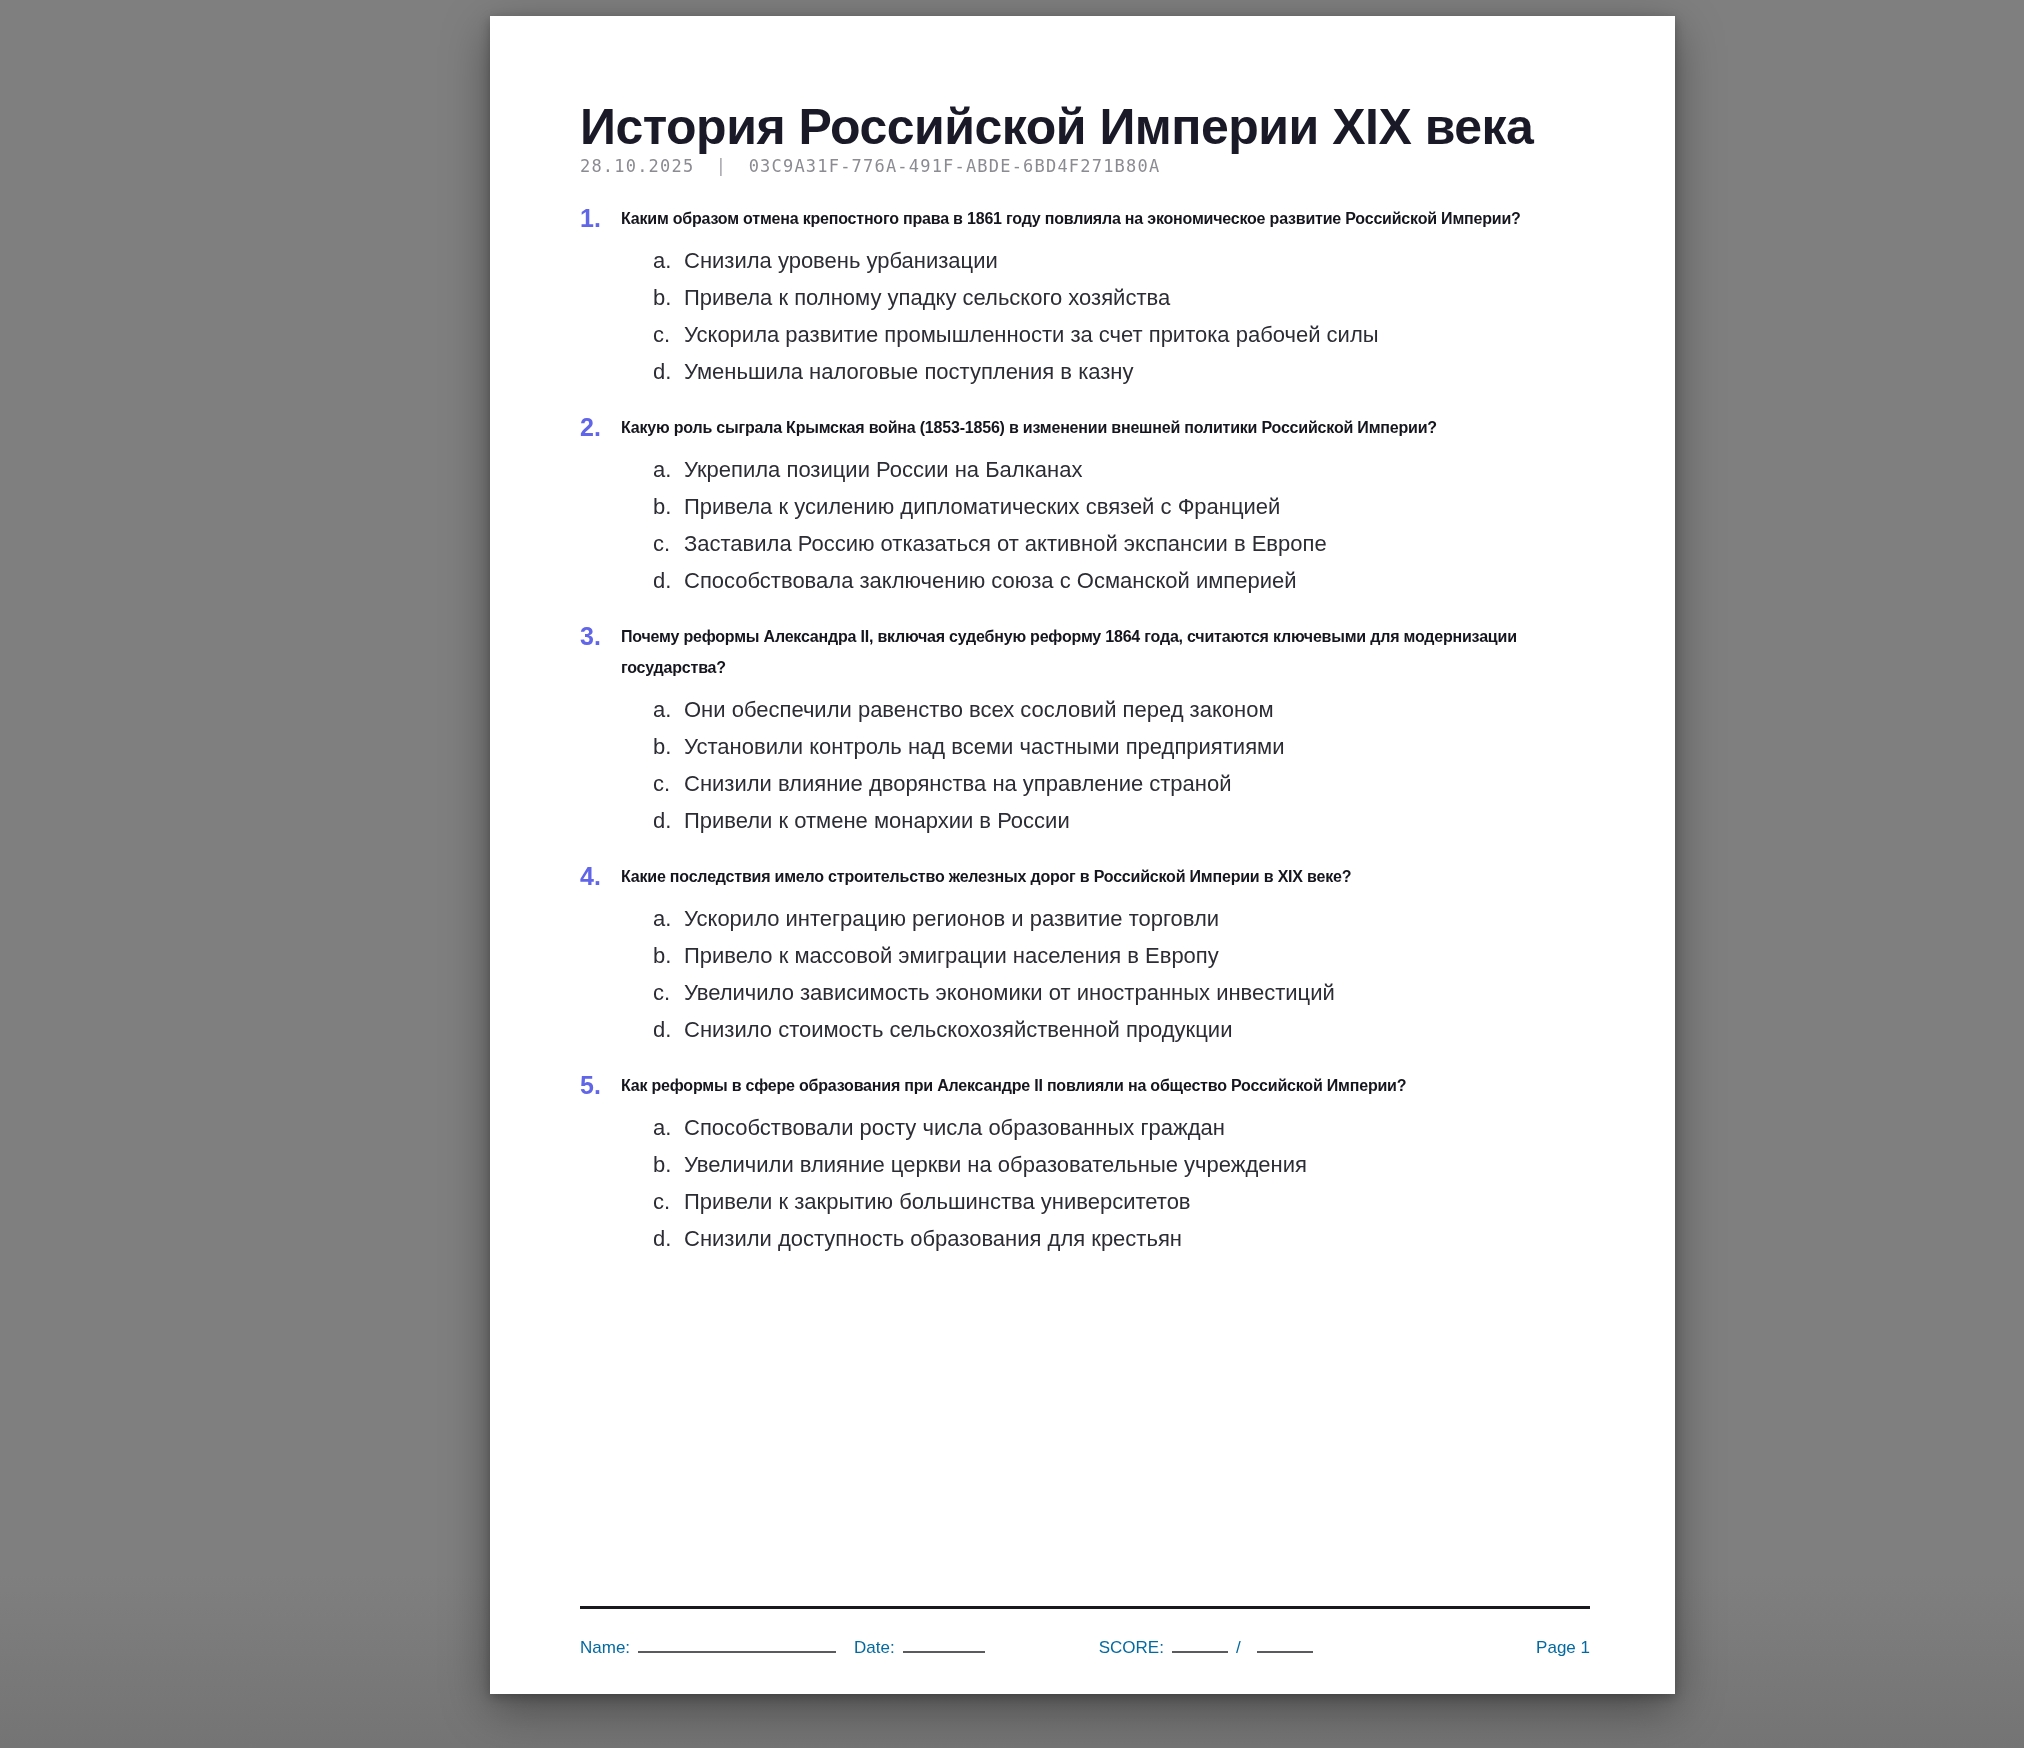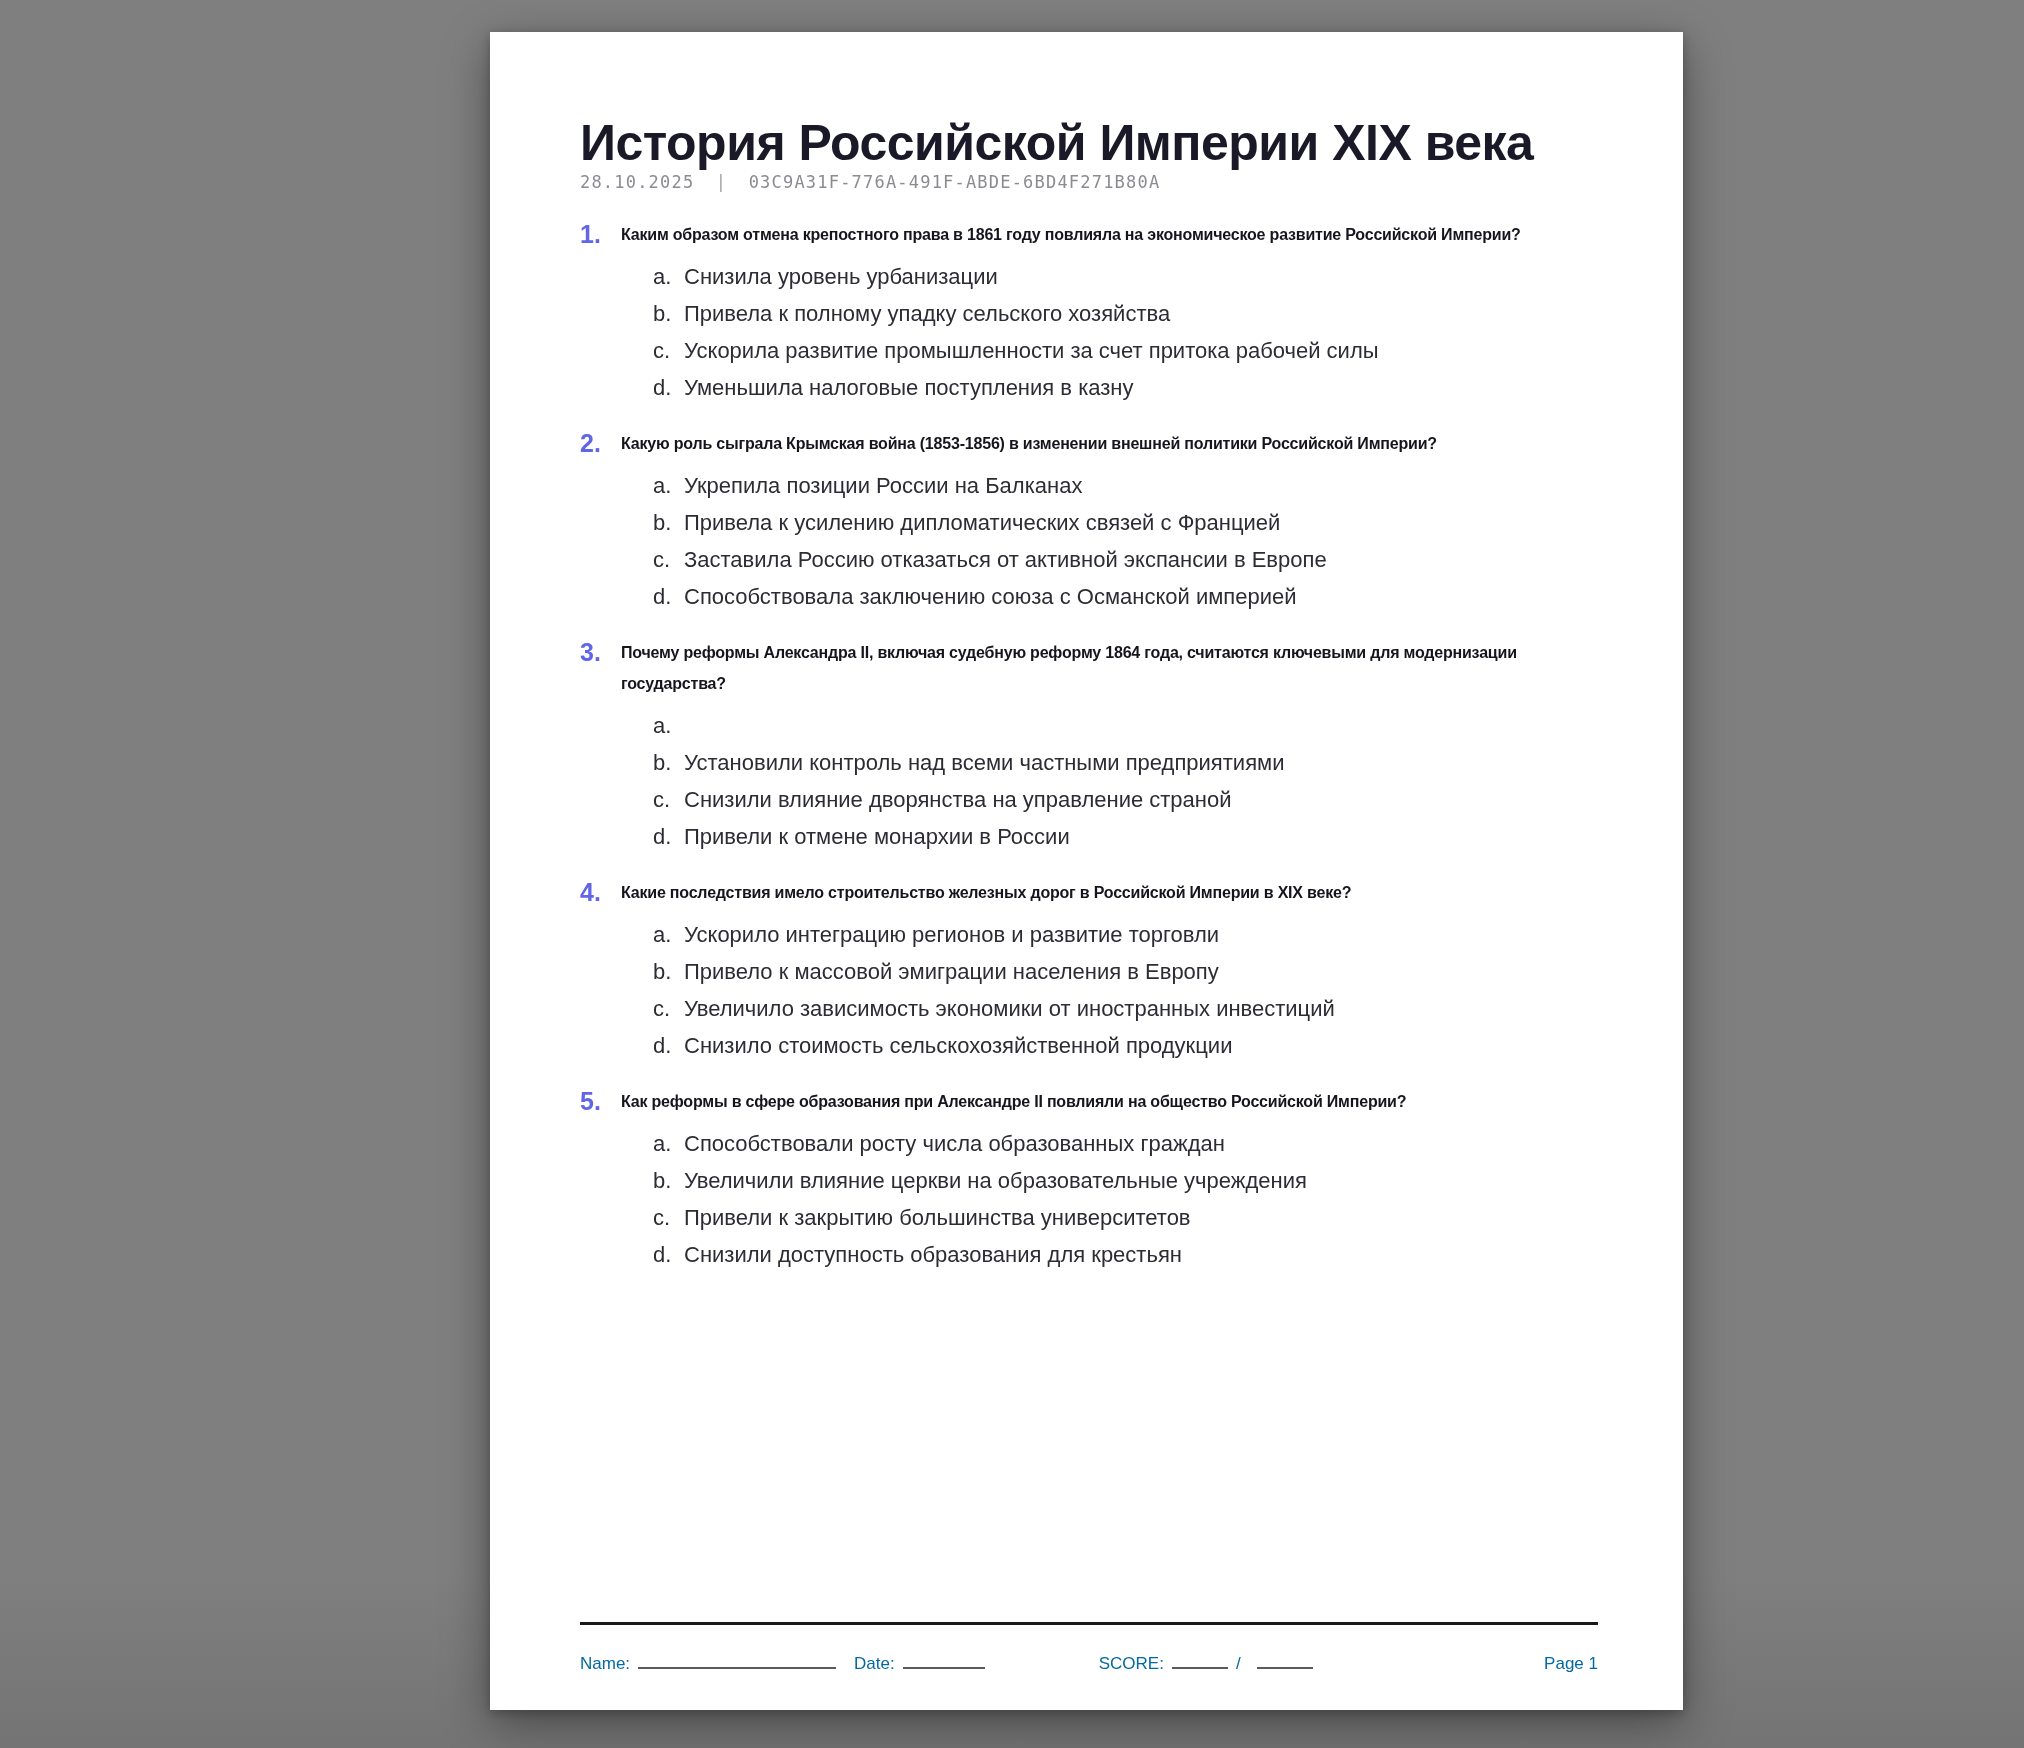--- a/index.html
+++ b/index.html
@@ -10,26 +10,25 @@
     width: 2024px;
     height: 1748px;
     background: linear-gradient(#7f7f7f 0%, #7f7f7f 90%, #747474 100%);
     font-family: "Liberation Sans", sans-serif;
     position: relative;
     overflow: hidden;
   }
   .page {
     position: absolute;
     left: 490px;
-    top: 32px;
+    top: 16px;
     width: 1185px;
     height: 1678px;
     background: #ffffff;
     box-shadow: 0 14px 44px rgba(0,0,0,0.38), 0 3px 10px rgba(0,0,0,0.25);
-    padding-left: 8px;
   }
   .content {
     position: absolute;
     left: 90px;
     right: 85px;
     top: 0;
   }
   .doc-title {
     margin: 82px 0 0 0;
     font-size: 50px;
@@ -192,20 +191,21 @@
         </div>
       </section>
 
       <section class="q">
         <div class="q-num">3.</div>
         <div class="q-body">
           <h2 class="q-text">Почему реформы Александра II, включая судебную реформу 1864 года, считаются ключевыми для модернизации государства?</h2>
           <ol class="opts">
             <li class="opt">
               <span class="opt-letter">a.</span>
+              <span class="opt-text">Они обеспечили равенство всех сословий перед законом</span>
             </li>
             <li class="opt">
               <span class="opt-letter">b.</span>
               <span class="opt-text">Установили контроль над всеми частными предприятиями</span>
             </li>
             <li class="opt">
               <span class="opt-letter">c.</span>
               <span class="opt-text">Снизили влияние дворянства на управление страной</span>
             </li>
             <li class="opt">

